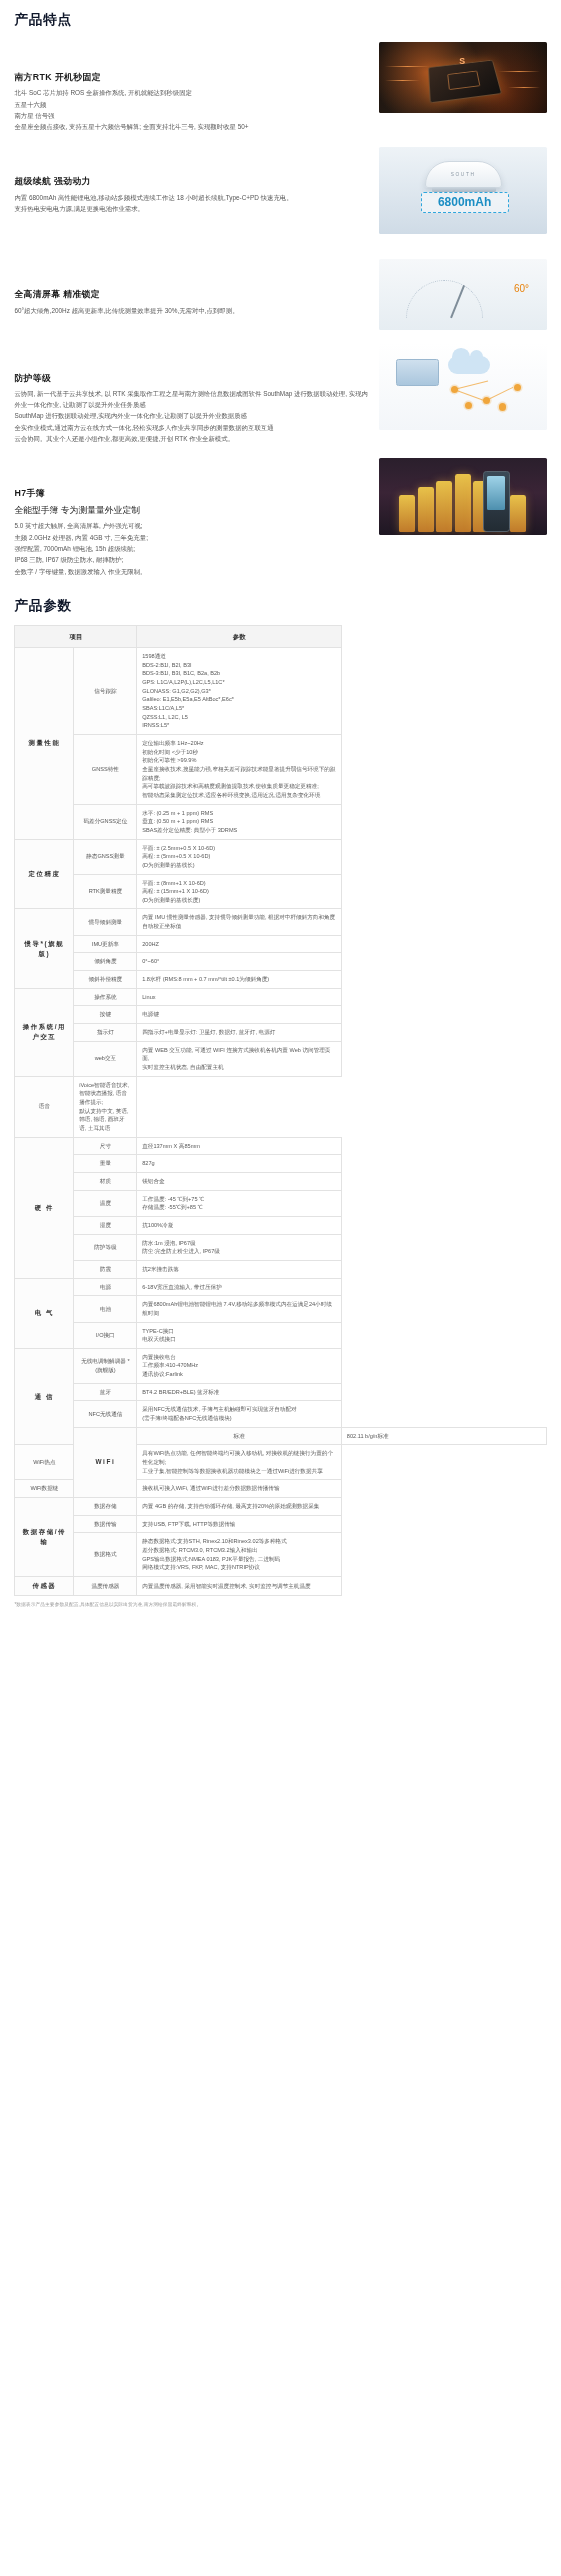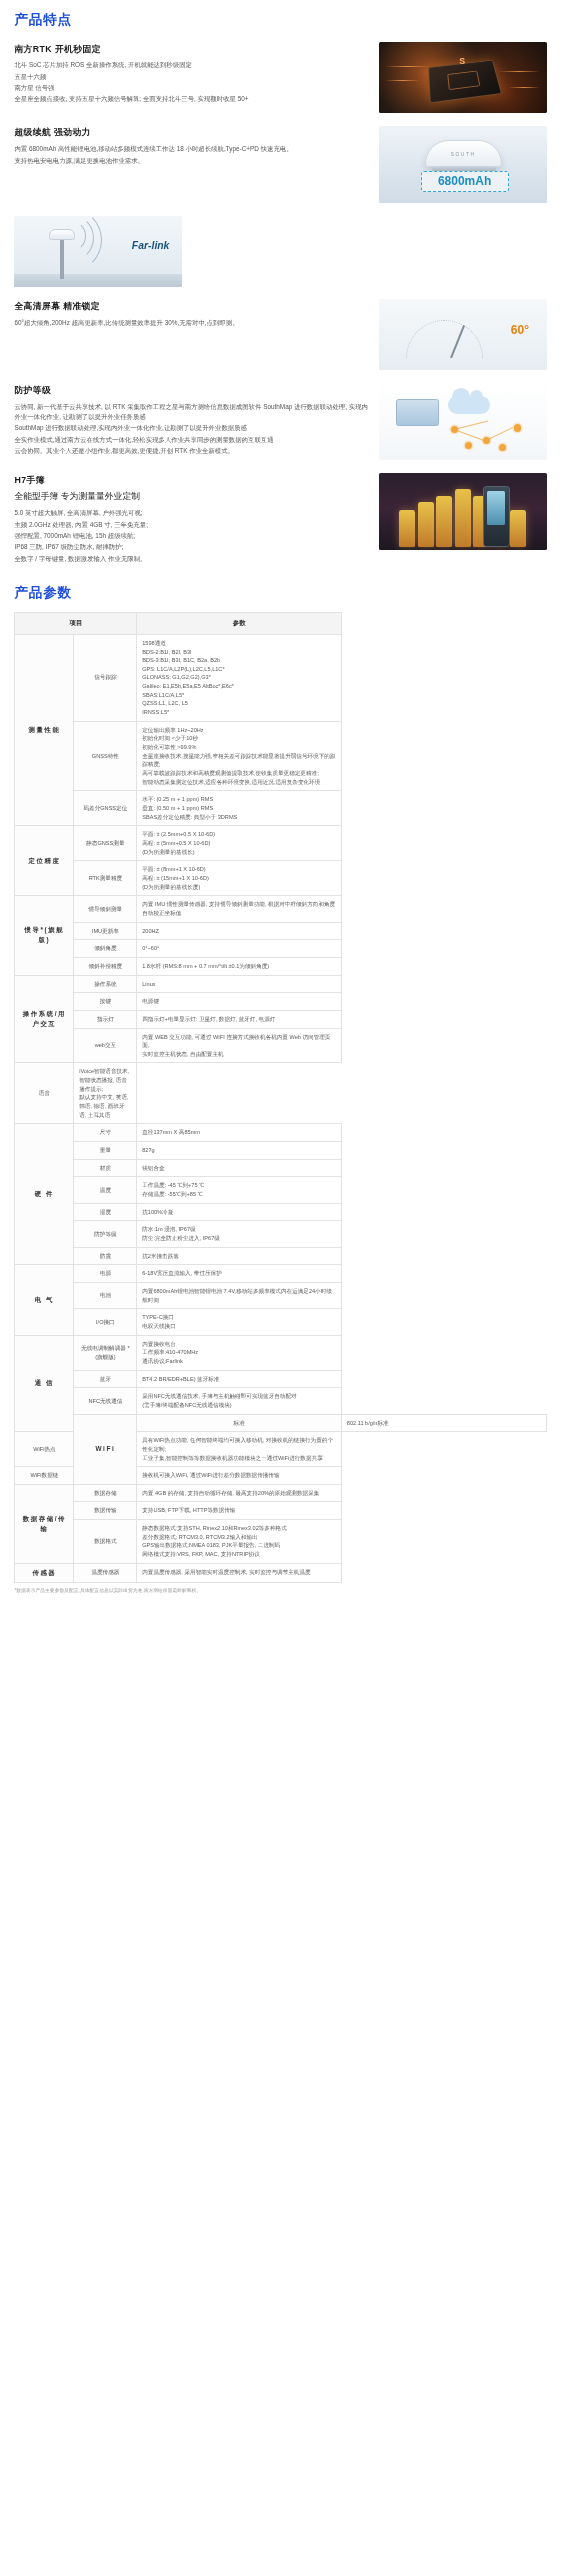--- a/index.html
+++ b/index.html
@@ -9,39 +9,40 @@
     background: #ffffff;
     font-family: "Liberation Sans", sans-serif;
     color: #333;
     -webkit-font-smoothing: antialiased;
   }
   .page { width: 561px; padding: 0 0 16px 0; }
 
   .section-title {
     font-size: 13.6px;
     font-weight: bold;
-    color: #1d4ed8;
+    color: #0f172a;
     padding: 11.2px 14.4px 8px 14.4px;
     letter-spacing: 0.8px;
   }
 
   
   .feature {
     display: flex;
     align-items: flex-start;
     padding: 4.8px 14.4px 8px 14.4px;
     gap: 8px;
   }
   .feature-text { flex: 1 1 auto; min-width: 0; padding-top: 1.6px; }
   .feature-title {
     font-size: 8.8px;
     font-weight: bold;
     color: #1a1a1a;
     margin-bottom: 4.8px;
     letter-spacing: 0.4px;
+    margin-top: 28px;
   }
   .feature-title2 {
     font-size: 8.8px;
     font-weight: normal;
     color: #1a1a1a;
     margin: 1.6px 0 4.8px 0;
   }
   .feature-line {
     font-size: 6.4px;
     line-height: 1.65;
@@ -50,21 +51,21 @@
   }
   .feature-img {
     width: 168px;
     height: 71px;
     flex: 0 0 168px;
     border-radius: 1.6px;
     overflow: hidden;
     position: relative;
     background: #111;
   }
-  .feature-img.tall { height: 77px; }
+  .feature-img.tall { height: 87px; }
 
   
   .img-chip {
     background:
       radial-gradient(circle at 28% 42%, rgba(255,120,40,.55), rgba(0,0,0,0) 42%),
       radial-gradient(circle at 74% 70%, rgba(255,90,20,.30), rgba(0,0,0,0) 46%),
       linear-gradient(135deg,#1b1410 0%, #241a13 40%, #120d0a 100%);
   }
   .chip {
     position: absolute; left: 50px; top: 17.6px; width: 69px; height: 40px;
@@ -136,21 +137,21 @@
   .img-tilt { background: linear-gradient(180deg,#f6f8fa,#e6edf2); }
   .arc {
     position: absolute; left: 27px; top: 21px; width: 77px; height: 38px;
     border: 1.6px dotted #b9c6d2; border-bottom: none; border-radius: 77px 77px 0 0;
   }
   .tilt-pole {
     position: absolute; left: 71px; top: 24px; width: 2.4px; height: 35px;
     background: #7f8d99; transform-origin: bottom center; transform: rotate(22deg);
   }
   .deg-badge {
-    position: absolute; right: 17.6px; top: 24px; color: #e8820c; font-size: 12px; font-weight: bold;
+    position: absolute; right: 17.6px; top: 24px; color: #e8820c; font-size: 10px; font-weight: normal;
   }
 
   
   .img-cloud { background: linear-gradient(180deg,#ffffff,#f3f6f9); }
   .cloud-laptop {
     position: absolute; left: 17.6px; top: 16px; width: 43px; height: 27px;
     background: linear-gradient(180deg,#cfe0ee,#aac6dd); border-radius: 2.4px; border: 0.8px solid #9ab7cf;
   }
   .cloud-shape {
     position: absolute; left: 69px; top: 13px; width: 42px; height: 17.6px;
@@ -276,29 +277,20 @@
     <div class="feature-img tall img-batt">
       <div class="ant-dome">
           <span>SOUTH</span>
         </div>
       <div class="ant-base"></div>
       <div class="batt-badge">6800mAh</div>
     </div>
   </div>
 
   <div class="feature">
-    <div class="feature-img img-far">
-      <div class="ground"></div>
-      <div class="pole"></div>
-      <div class="pole-head"></div>
-      <div class="wave" style="left:40px;top:4.8px;width:32px;height:32px;"></div>
-      <div class="wave" style="left:32px;top:-1.6px;width:48px;height:48px;"></div>
-      <div class="wave" style="left:24px;top:-8px;width:64px;height:64px;"></div>
-      <div class="farlink-text">Far-link</div>
-    </div>
   </div>
 
   <div class="feature">
     <div class="feature-text">
       <div class="feature-title">全高清屏幕 精准锁定</div>
       <div class="feature-line">60°超大倾角,200Hz 超高更新率,比传统测量效率提升 30%,无需对中,点到即测。</div>
     </div>
     <div class="feature-img img-tilt">
       <div class="arc"></div>
       <div class="tilt-pole"></div>

